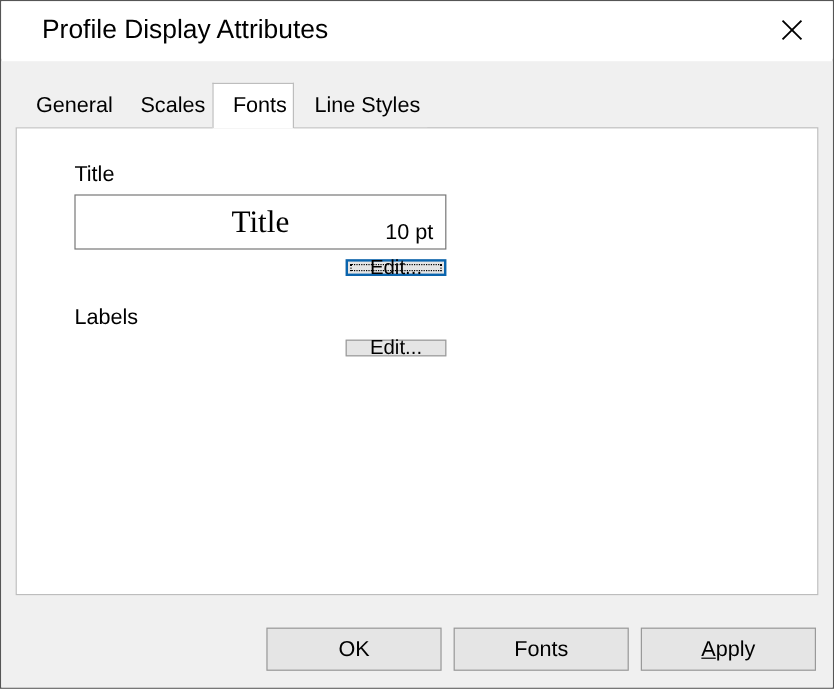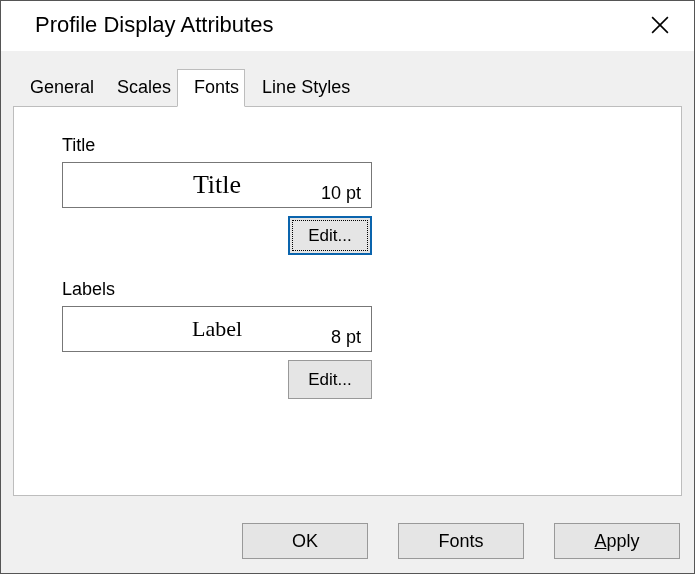--- a/index.html
+++ b/index.html
@@ -100,21 +100,21 @@
   }
   .edit-row {
     width: 310px;
     display: flex;
     justify-content: flex-end;
     margin-top: 8px;
     margin-bottom: 24px;
   }
   .edit-btn {
     width: 84px;
-    height: 39px;
+    height: 14px;
     background: #e5e5e5;
     border: 1px solid #999;
     font-size: 17px;
     display: flex;
     align-items: center;
     justify-content: center;
     cursor: pointer;
   }
   .edit-btn.focused {
     border: 2px solid #0a64ad;
@@ -122,30 +122,29 @@
     outline-offset: -5px;
   }
   .button-row {
     position: absolute;
     right: 14px;
     bottom: 14px;
     display: flex;
     gap: 10px;
   }
   .dlg-btn {
-    width: 126px;
+    width: 146px;
     height: 36px;
     background: #e5e5e5;
     border: 1px solid #999;
     font-size: 18px;
     display: flex;
     align-items: center;
     justify-content: center;
     cursor: pointer;
-    margin-left: 20px;
   }
   .mnemonic { text-decoration: underline; }
 </style>
 </head>
 <body>
 
 <div class="titlebar">
   <div class="titlebar-title">Profile Display Attributes</div>
   <div class="close-btn">
     <svg viewBox="0 0 16 16">
@@ -169,24 +168,20 @@
     <div class="section-label">Title</div>
     <div class="preview-box">
       <span class="preview-text">Title</span>
       <span class="preview-size">10 pt</span>
     </div>
     <div class="edit-row">
       <div class="edit-btn focused">Edit...</div>
     </div>
 
     <div class="section-label">Labels</div>
-    <div class="preview-box">
-      <span class="preview-text labels">Label</span>
-      <span class="preview-size">8 pt</span>
-    </div>
     <div class="edit-row">
       <div class="edit-btn">Edit...</div>
     </div>
 
   </div>
 
   <div class="button-row">
     <div class="dlg-btn">OK</div>
     <div class="dlg-btn">Fonts</div>
     <div class="dlg-btn">

